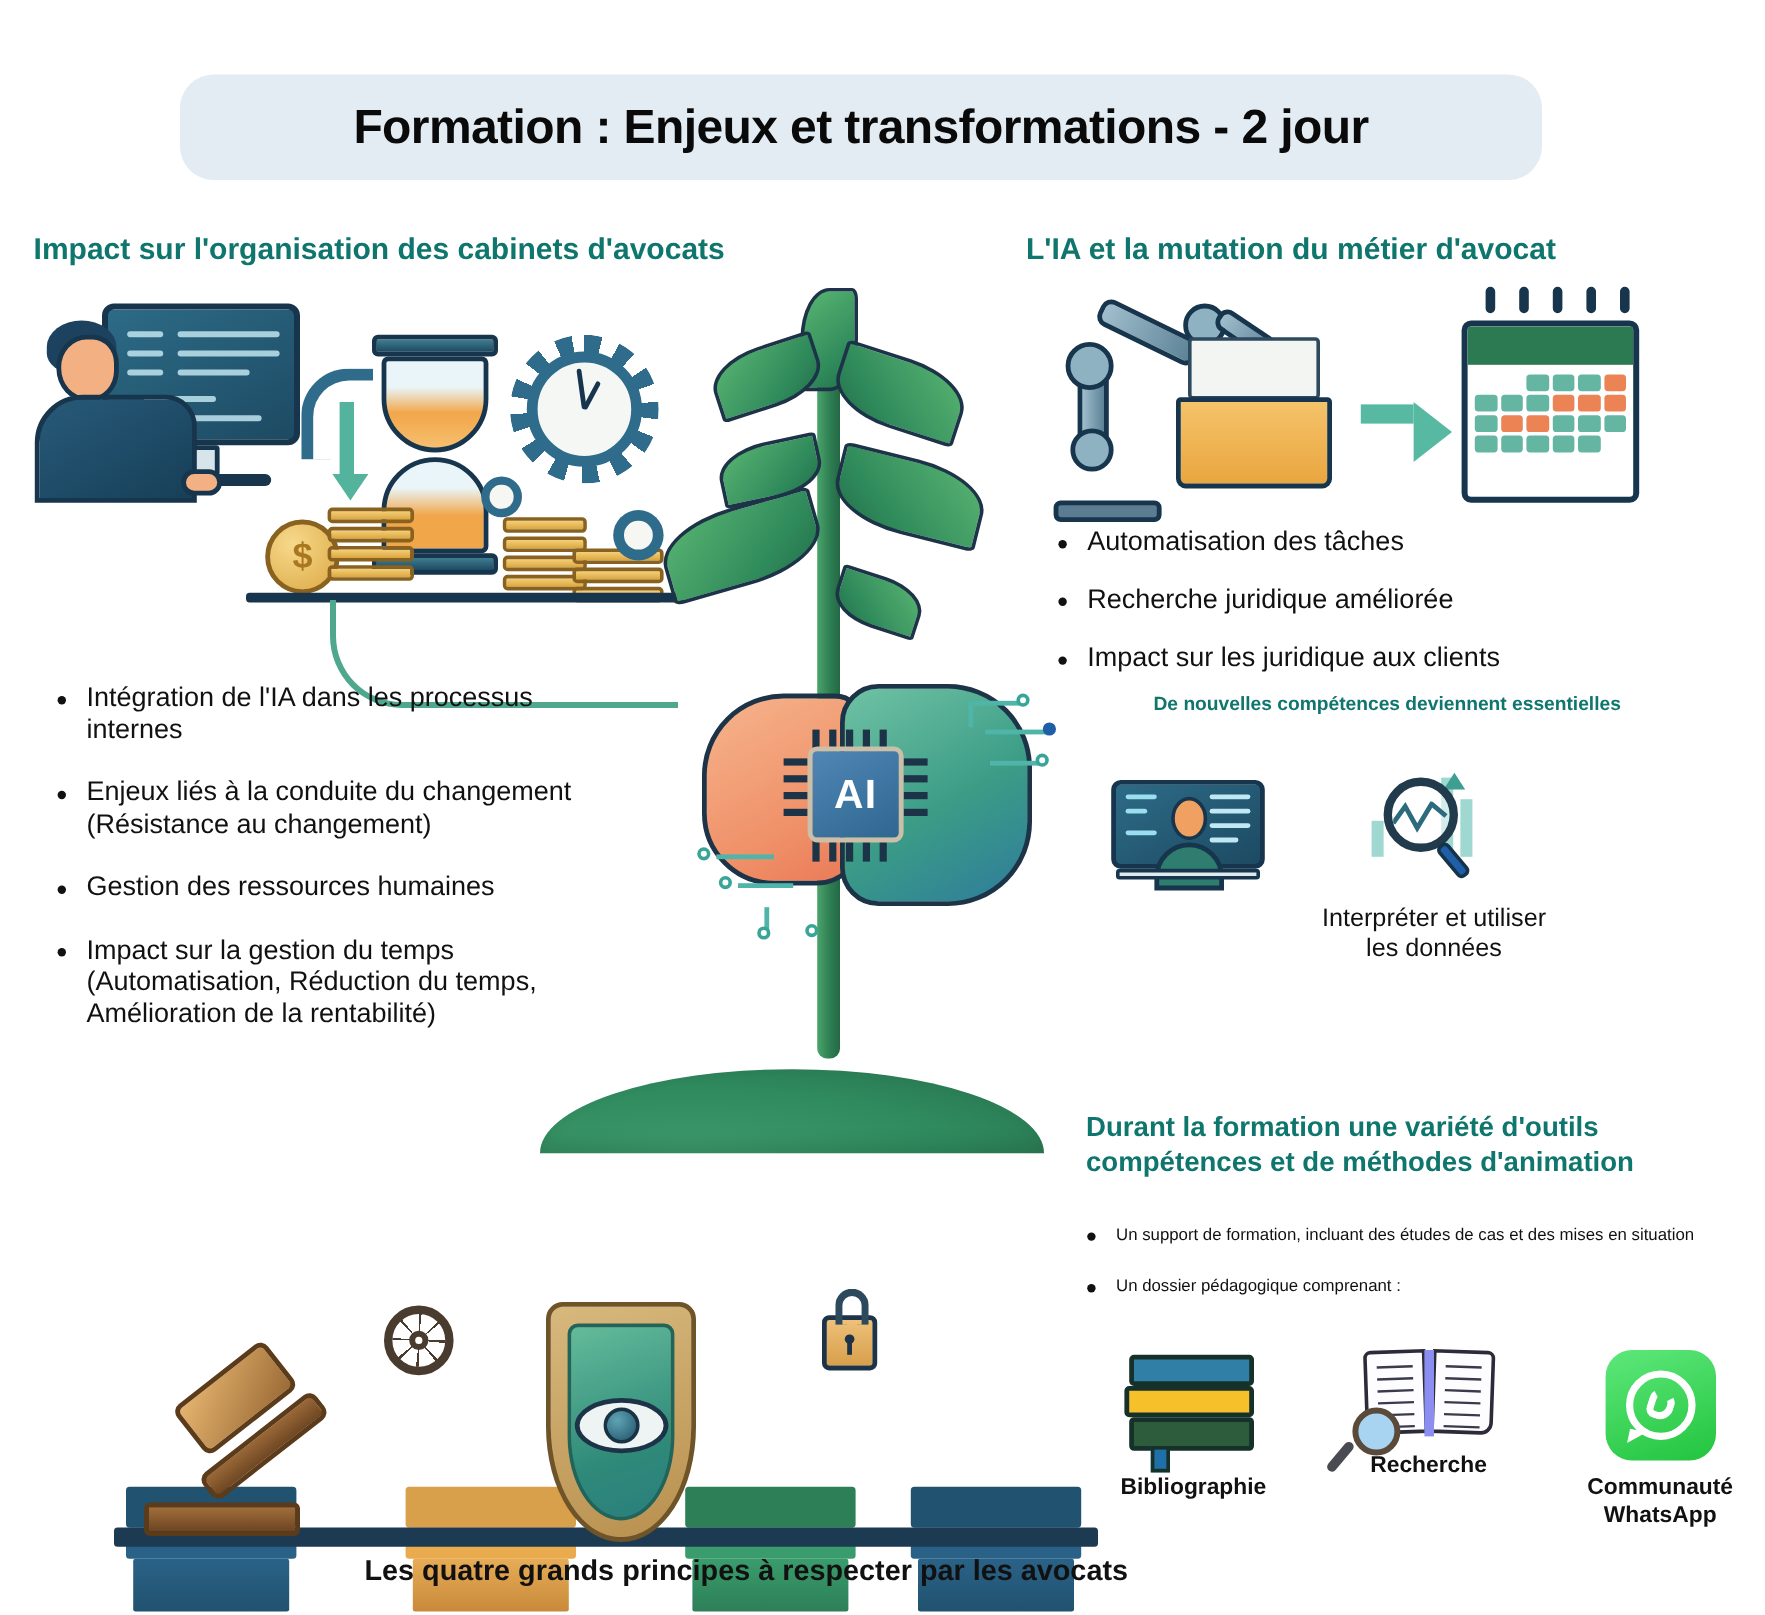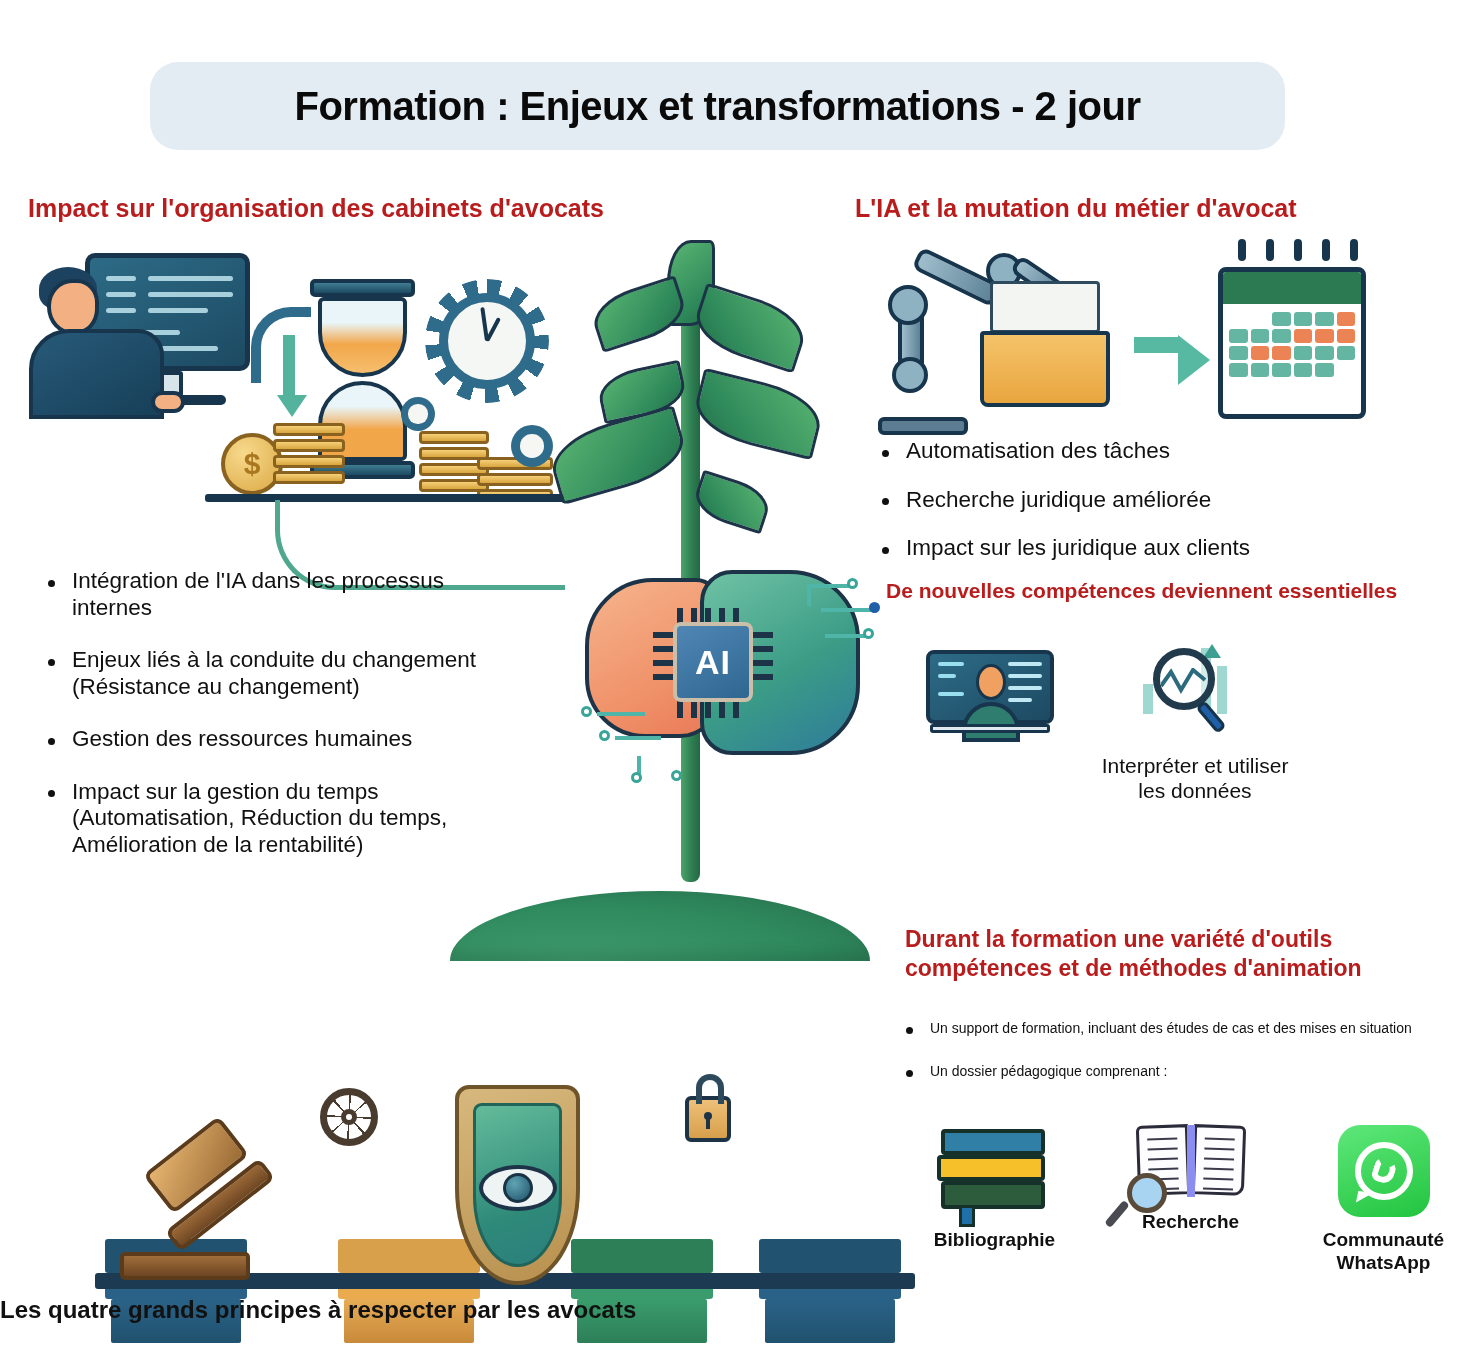--- a/index.html
+++ b/index.html
@@ -30,26 +30,26 @@
     font-weight: 800;
     color: #0a0a0a;
     letter-spacing: -0.5px;
     white-space: nowrap;
   }
 
   
   .heading {
     position: absolute;
     font-weight: 800;
-    color: #b91c1c;
+    color: #0f766e;
     line-height: 1.28;
   }
   #h-left  { left: 28px;  top: 192px; font-size: 25px; }
   #h-right { left: 855px; top: 192px; font-size: 25px; }
-  #h-skills{ left: 886px; top: 578px; font-size: 21px; width: 540px; }
+  #h-skills{ left: 886px; top: 578px; font-size: 16px; width: 540px; text-align: center; }
   #h-tools { left: 905px; top: 925px; font-size: 23px; width: 560px; }
 
   
   .bullets { position: absolute; list-style: none; }
   .bullets li {
     position: relative;
     padding-left: 32px;
     color: #111111;
     line-height: 1.18;
   }
@@ -97,21 +97,21 @@
   #res-1 { left: 912px;  top: 1125px; width: 165px; }
   #res-2 { left: 1108px; top: 1125px; width: 165px; }
   #res-3 { left: 1296px; top: 1125px; width: 175px; }
   .res-cap { margin-top: 12px; }
 
   
   #bottom-caption {
     position: absolute;
     left: 0; top: 1296px;
     width: 940px;
-    text-align: left;
+    text-align: right;
     font-size: 24px;
     font-weight: 800;
     color: #111111;
   }
 
   
   #temple { position: absolute; left: 95px; top: 905px; width: 820px; height: 390px; }
   .pillar { position: absolute; bottom: 22px; width: 118px; }
   .pil-cap {
     position: absolute; left: -12px; top: 0;

